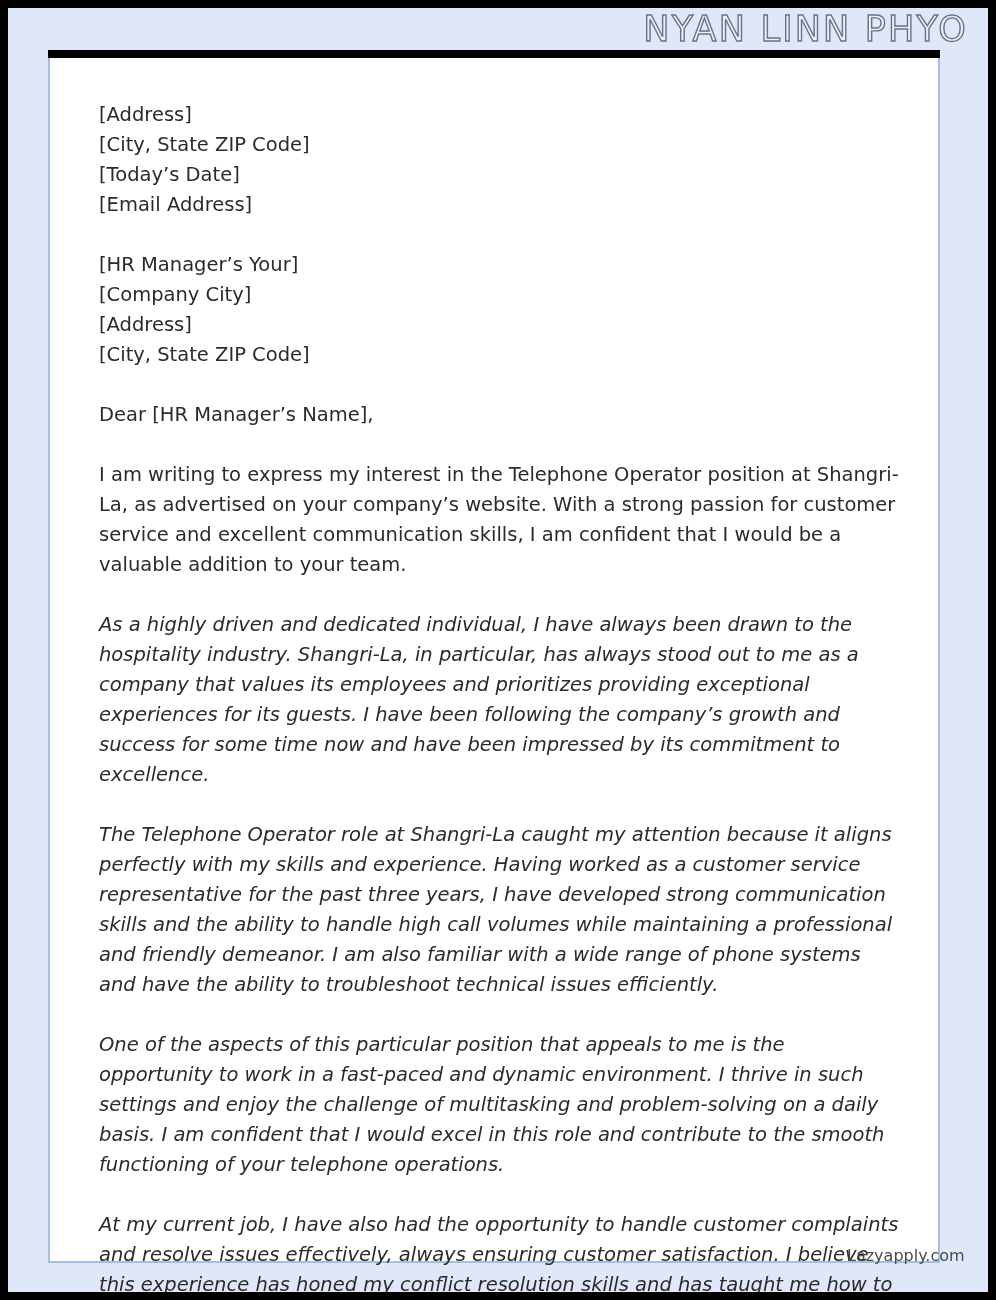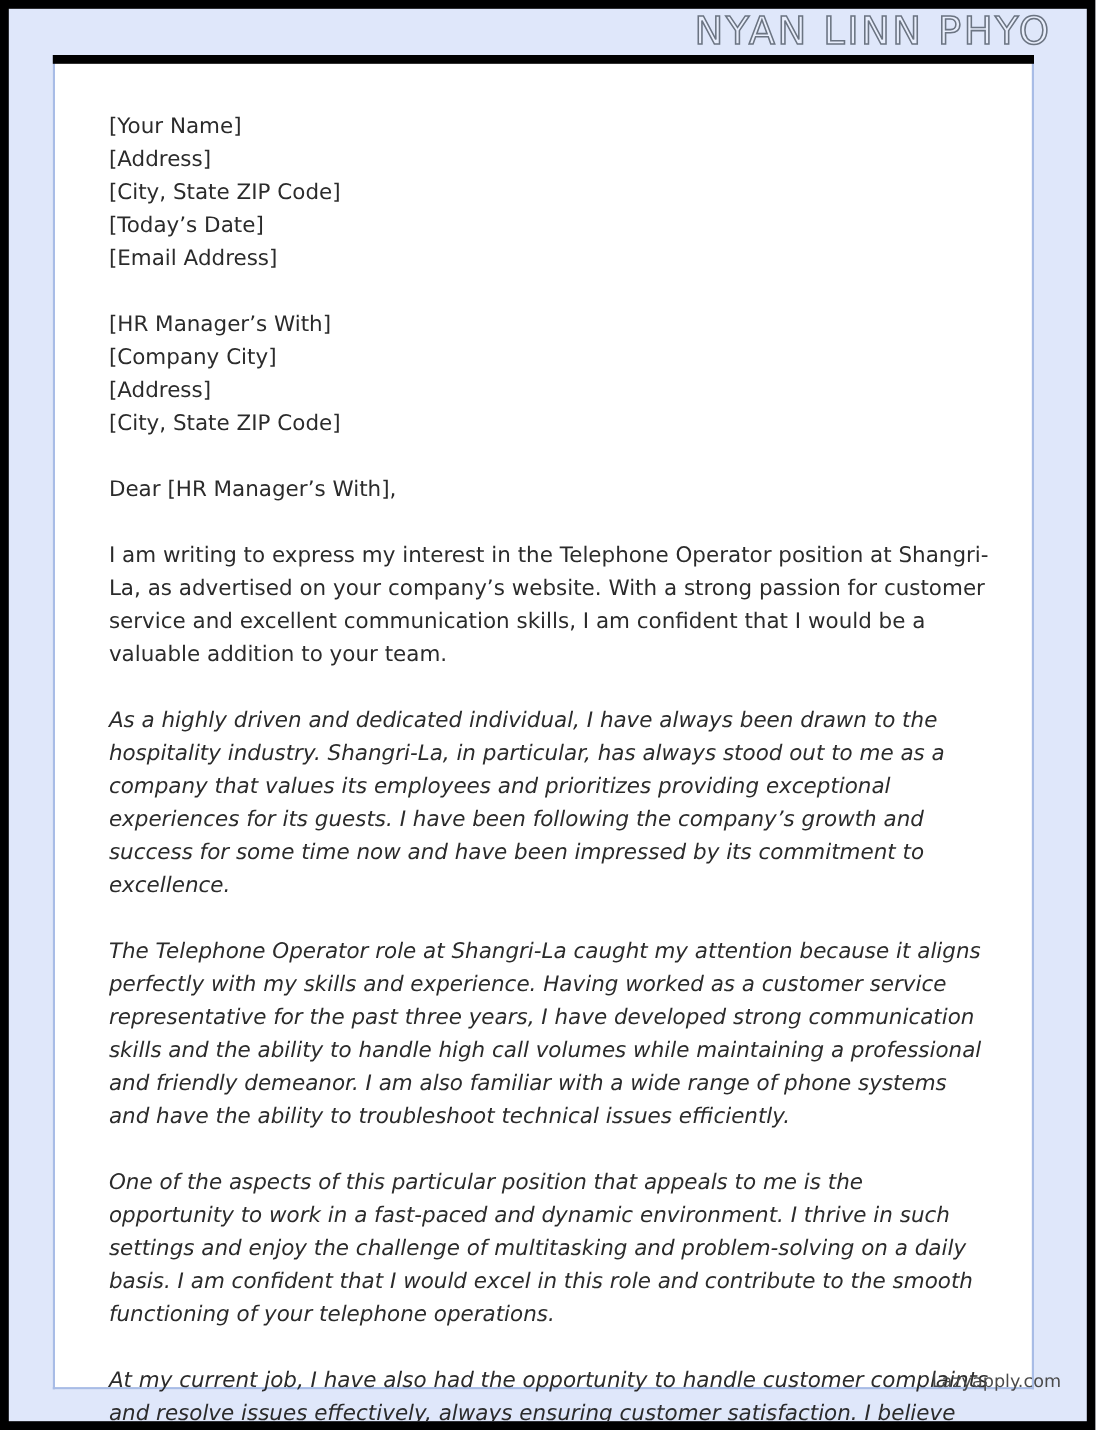--- a/index.html
+++ b/index.html
@@ -26,21 +26,21 @@
   
   .header-band {
     position: absolute;
     left: 0;
     top: 0;
     width: 988px;
     height: 42px;
     display: flex;
     align-items: center;
     justify-content: flex-end;
-    padding-right: 40px;
+    padding-right: 28px;
     box-sizing: border-box;
   }
 
   .header-name {
     font-size: 35px;
     font-weight: 400;
     letter-spacing: 2.2px;
     line-height: 1;
     color: #e8eefc;
     -webkit-text-stroke: 1.4px #6b7482;
@@ -126,39 +126,38 @@
   <div class="header-band">
     <div class="header-name">NYAN LINN PHYO</div>
   </div>
 
   <div class="page"></div>
   <div class="page-top-rule"></div>
 
   <div class="letter-body">
 
     <div>
-      <span class="addr-line">[Your Name]</span>
       <span class="addr-line">[Address]</span>
       <span class="addr-line">[City, State ZIP Code]</span>
       <span class="addr-line">[Today’s Date]</span>
       <span class="addr-line">[Email Address]</span>
     </div>
 
     <div class="block-gap"></div>
 
     <div>
-      <span class="addr-line">[HR Manager’s With]</span>
+      <span class="addr-line">[HR Manager’s Your]</span>
       <span class="addr-line">[Company City]</span>
       <span class="addr-line">[Address]</span>
       <span class="addr-line">[City, State ZIP Code]</span>
     </div>
 
     <div class="block-gap"></div>
 
-    <p class="salutation">Dear [HR Manager’s With],</p>
+    <p class="salutation">Dear [HR Manager’s Name],</p>
 
     <div class="block-gap"></div>
 
     <p class="para">I am writing to express my interest in the Telephone Operator position at Shangri-La, as advertised on your company’s website. With a strong passion for customer service and excellent communication skills, I am confident that I would be a valuable addition to your team.</p>
     <p class="para">As a highly driven and dedicated individual, I have always been drawn to the hospitality industry. Shangri-La, in particular, has always stood out to me as a company that values its employees and prioritizes providing exceptional experiences for its guests. I have been following the company’s growth and success for some time now and have been impressed by its commitment to excellence.</p>
     <p class="para">The Telephone Operator role at Shangri-La caught my attention because it aligns perfectly with my skills and experience. Having worked as a customer service representative for the past three years, I have developed strong communication skills and the ability to handle high call volumes while maintaining a professional and friendly demeanor. I am also familiar with a wide range of phone systems and have the ability to troubleshoot technical issues efficiently.</p>
     <p class="para">One of the aspects of this particular position that appeals to me is the opportunity to work in a fast-paced and dynamic environment. I thrive in such settings and enjoy the challenge of multitasking and problem-solving on a daily basis. I am confident that I would excel in this role and contribute to the smooth functioning of your telephone operations.</p>
     <p class="para">At my current job, I have also had the opportunity to handle customer complaints and resolve issues effectively, always ensuring customer satisfaction. I believe this experience has honed my conflict resolution skills and has taught me how to remain calm and composed under pressure. I understand the importance of maintaining a positive</p>
 
   </div>

